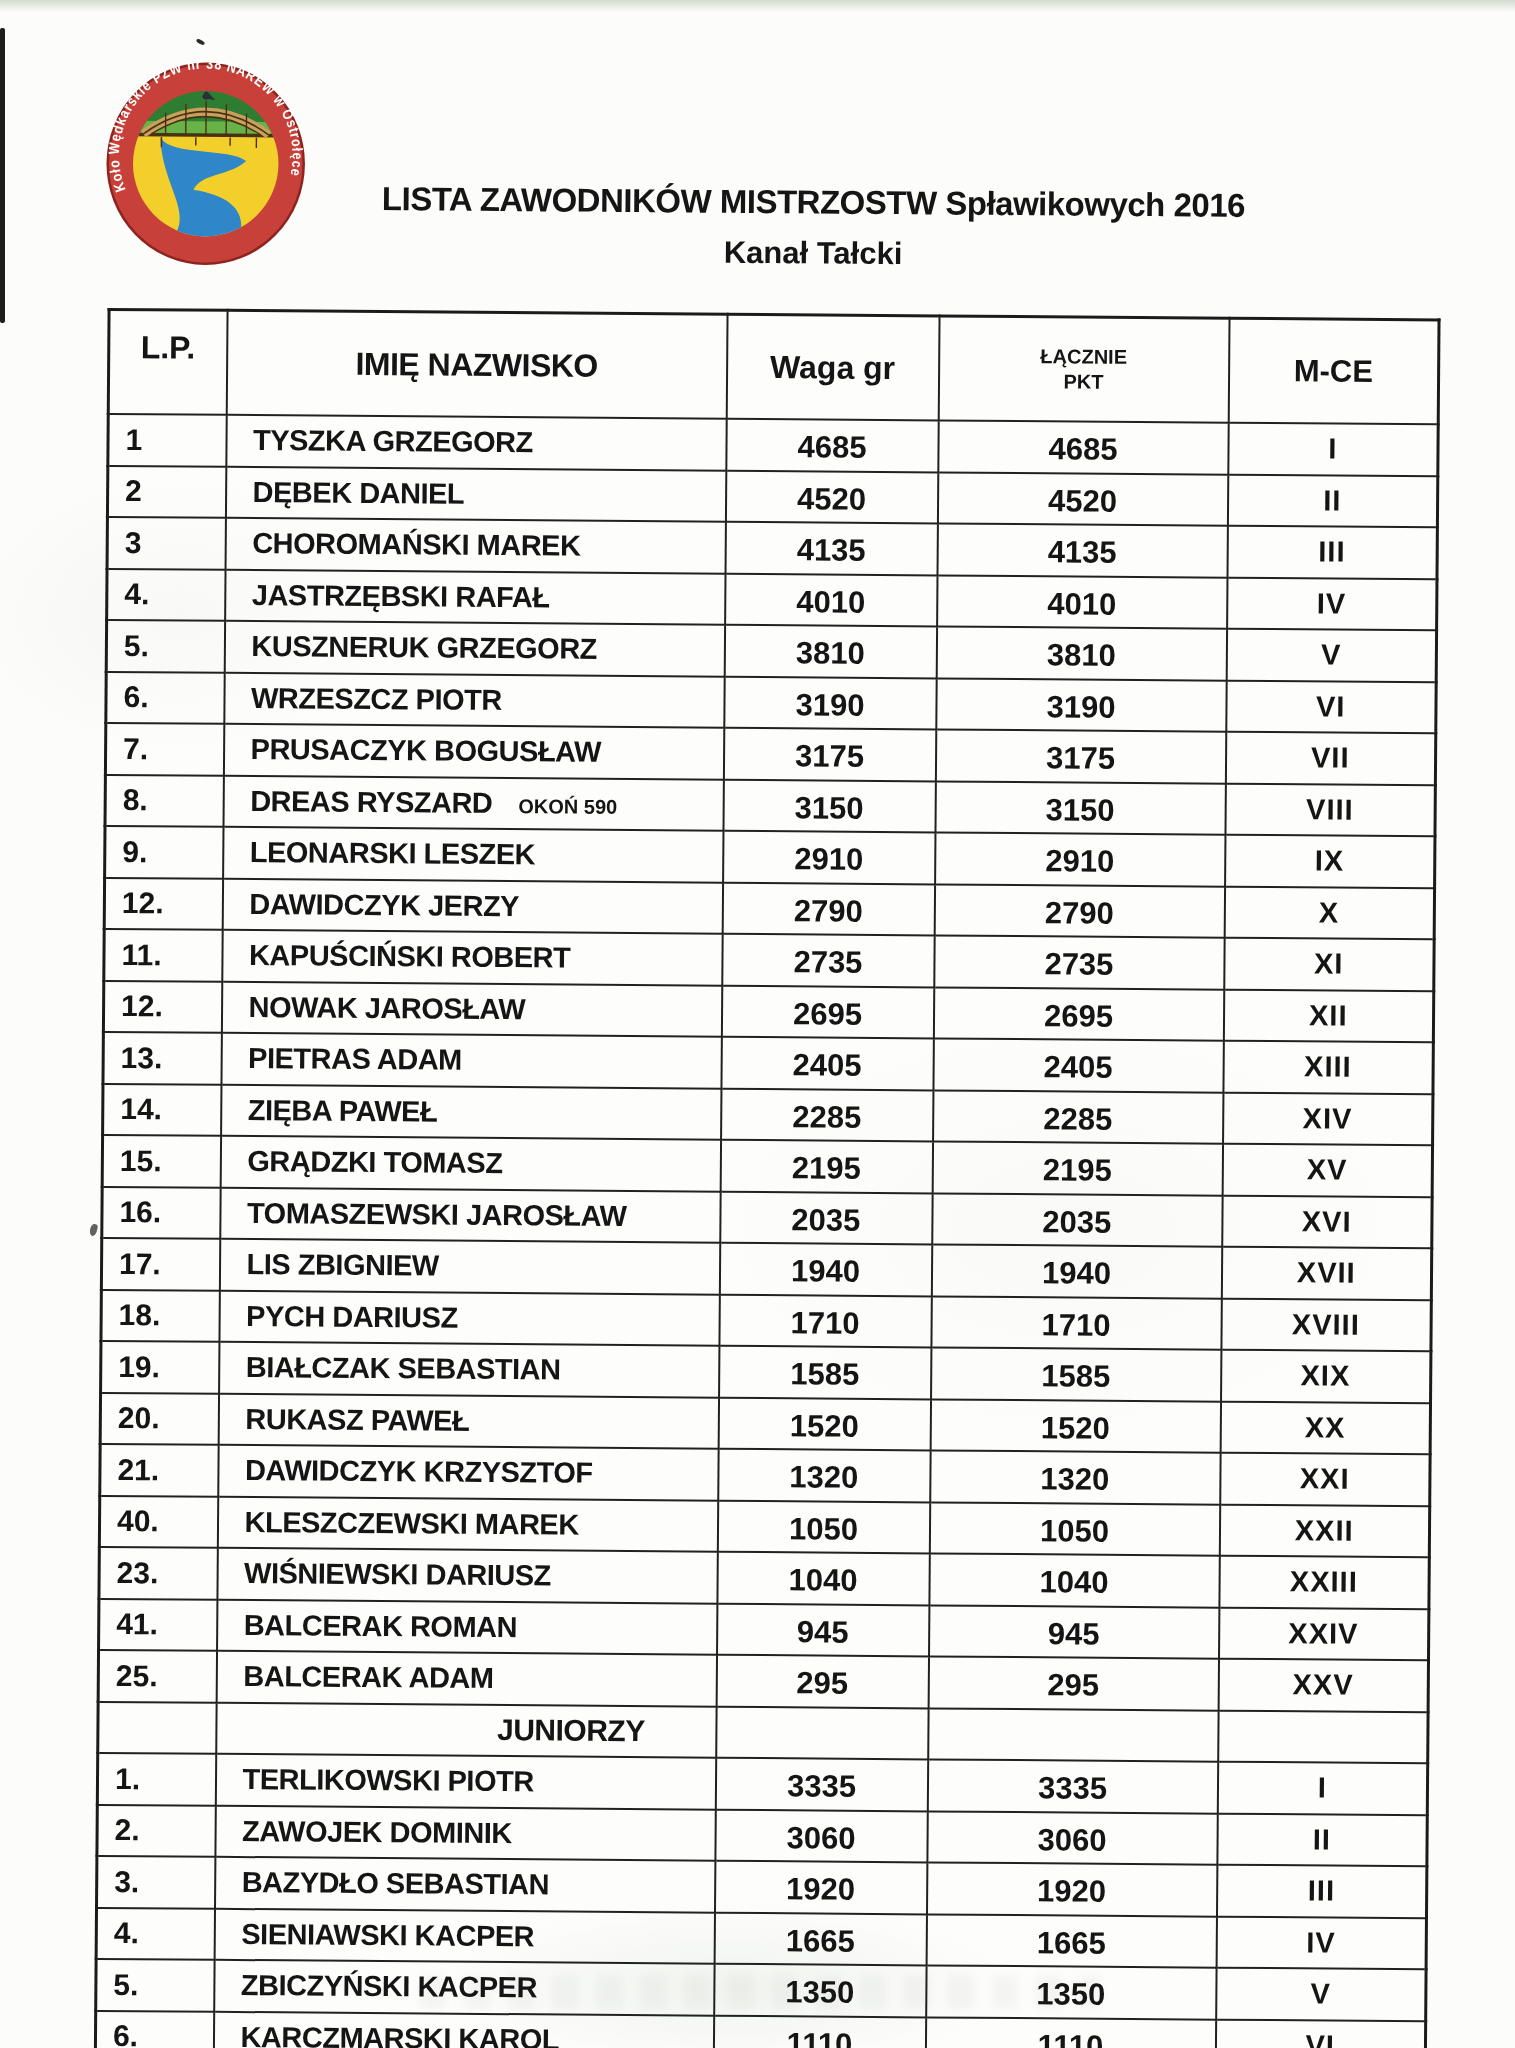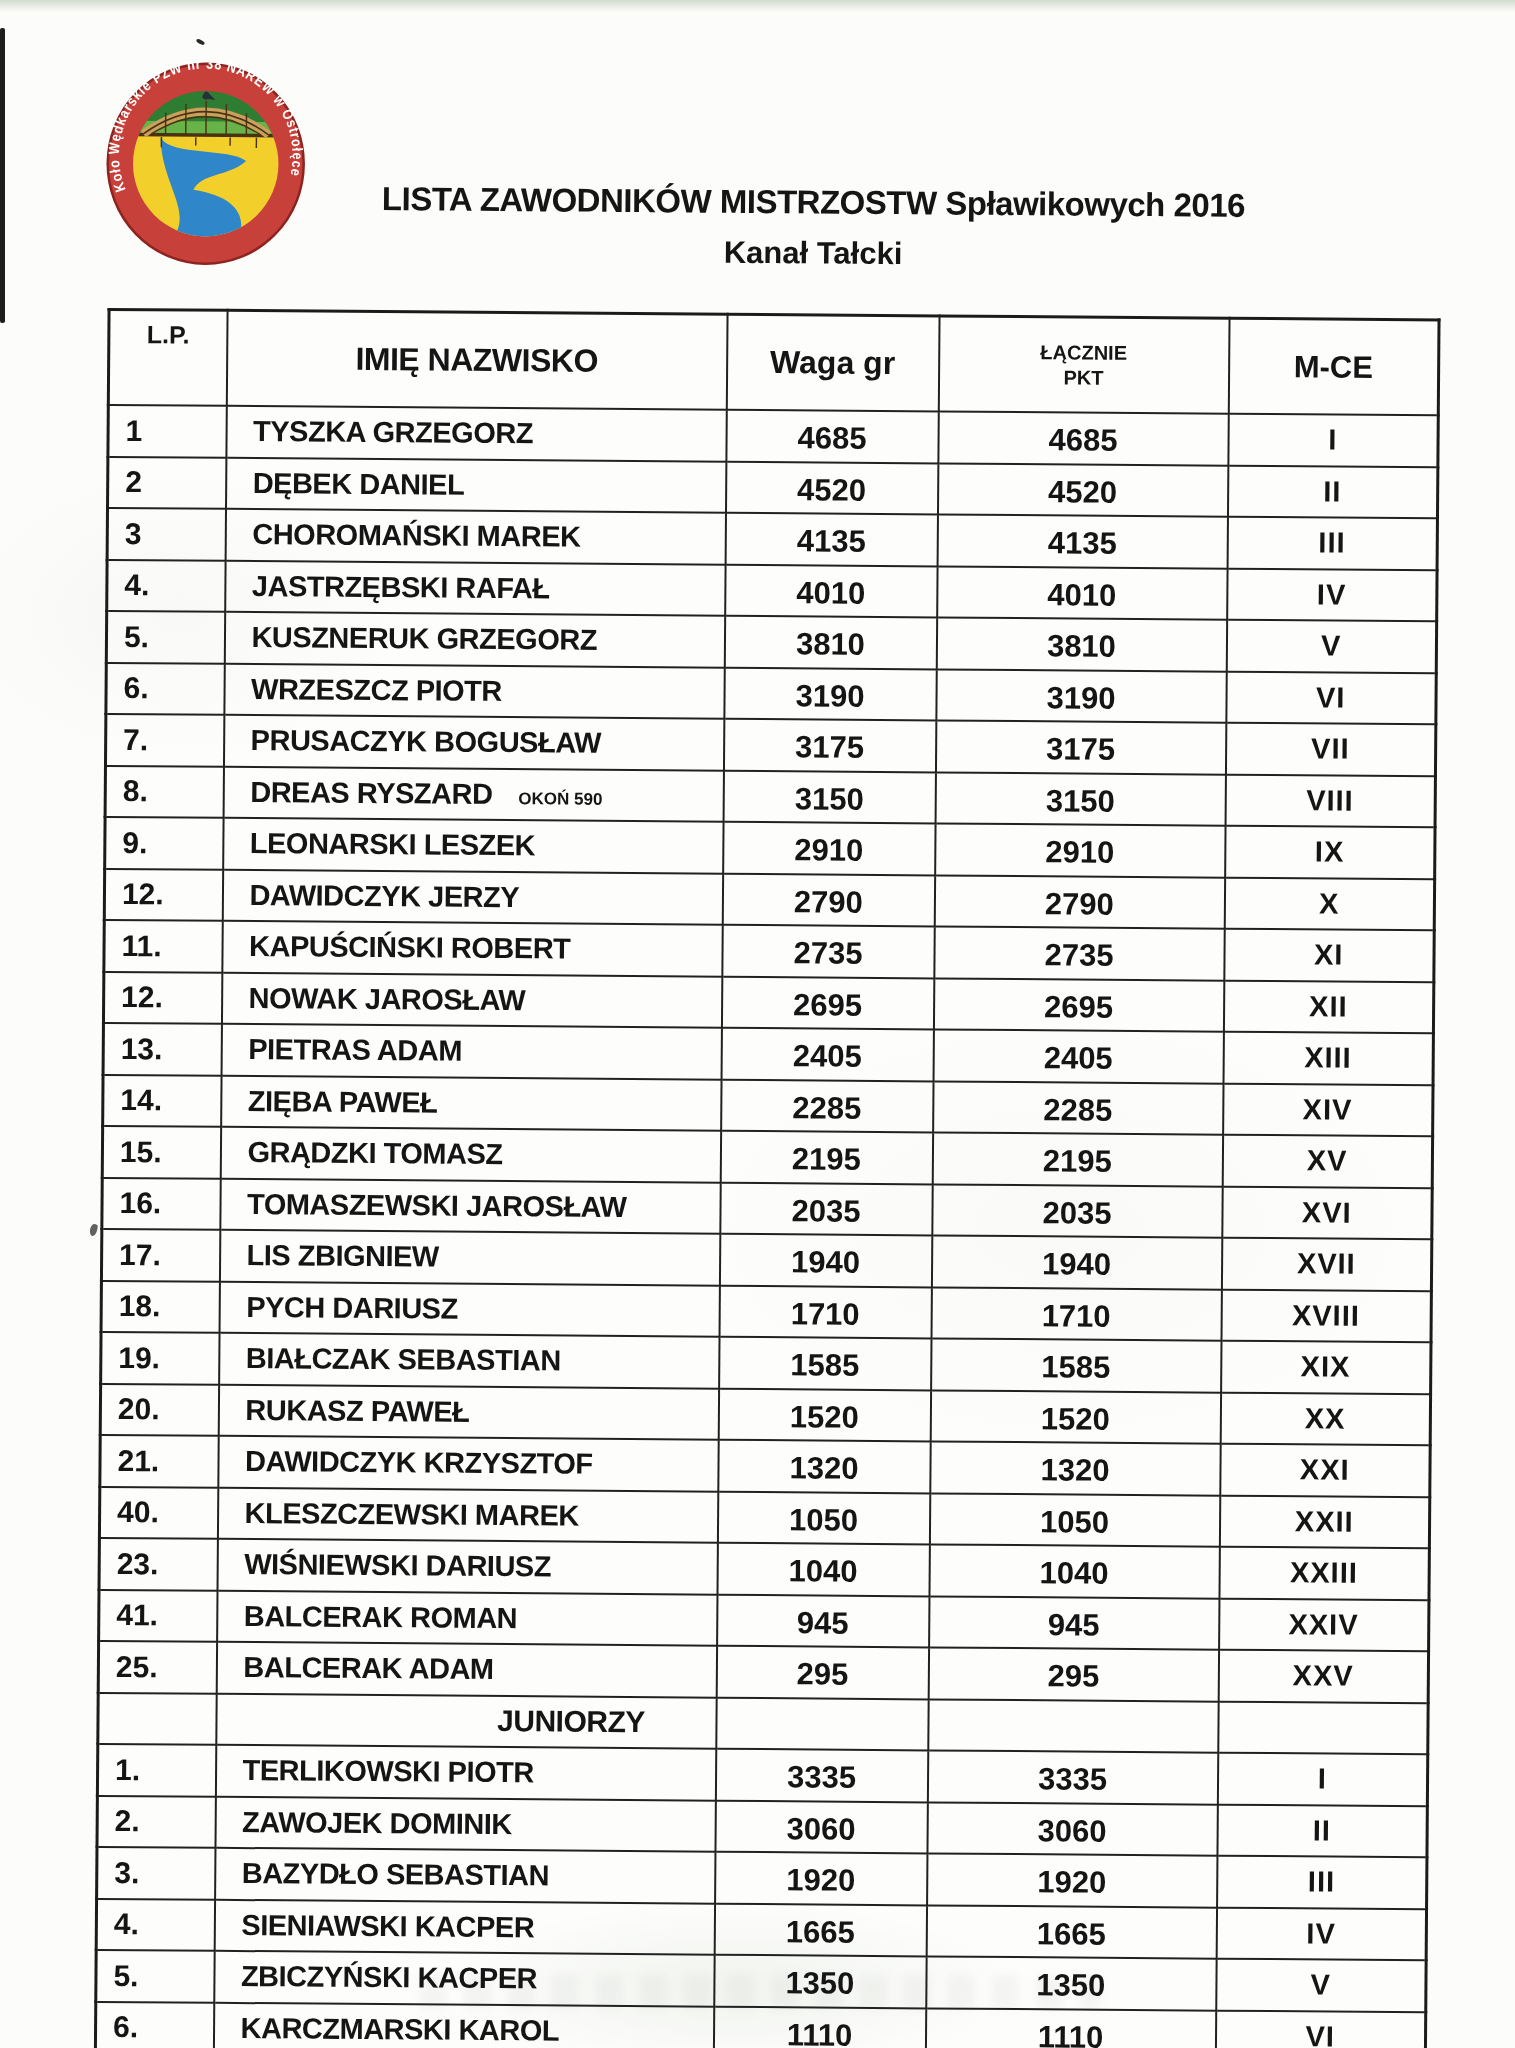--- a/index.html
+++ b/index.html
@@ -29,29 +29,29 @@
   .title-block{position:absolute;left:180px;top:178px;width:1270px;text-align:center;}
   .doc-title{font-size:33px;font-weight:bold;letter-spacing:-.5px;white-space:nowrap;}
   .doc-subtitle{font-size:31px;font-weight:bold;margin-top:14px;}
 
   .tbl-wrap{position:absolute;left:110px;top:308px;}
   table{border-collapse:collapse;table-layout:fixed;width:1330px;background:rgba(255,255,255,.35);}
   col.c-lp{width:118px;} col.c-name{width:500px;} col.c-weight{width:212px;} col.c-total{width:290px;} col.c-place{width:210px;}
   td,th{border:2.5px solid #212121;padding:0;vertical-align:middle;overflow:hidden;}
   table{border:3.5px solid #1b1b1b;}
   thead th{height:84px;font-weight:bold;}
-  th.h-lp{font-size:25px;vertical-align:top;padding-top:9px;margin-top:20px;}
+  th.h-lp{font-size:32px;vertical-align:top;padding-top:18px;margin-top:20px;}
   th.h-name{font-size:32px;letter-spacing:-.5px;}
   th.h-weight{font-size:32px;}
   th.h-total{font-size:20px;line-height:1.25;}
   th.h-place{font-size:31px;}
   tbody td{height:44.5px;}
   td.lp{font-size:30px;font-weight:bold;padding-left:16px;}
   td.name{font-size:29px;font-weight:bold;padding-left:26px;letter-spacing:-.5px;white-space:nowrap;}
-  td.name .note{font-size:17px;margin-left:26px;letter-spacing:0;}
+  td.name .note{font-size:20px;margin-left:26px;letter-spacing:0;}
   td.num{font-size:31px;font-weight:bold;text-align:center;padding-top:5px;}
   td.place{font-size:29px;font-weight:bold;text-align:center;letter-spacing:1px;}
   tr.section-row td.name{text-align:center;padding-left:210px;font-size:30px;}
 </style>
 </head>
 <body>
 
 <div class="edge-top"></div>
 <div class="edge-left"></div>
 <div class="speck-1"></div>

